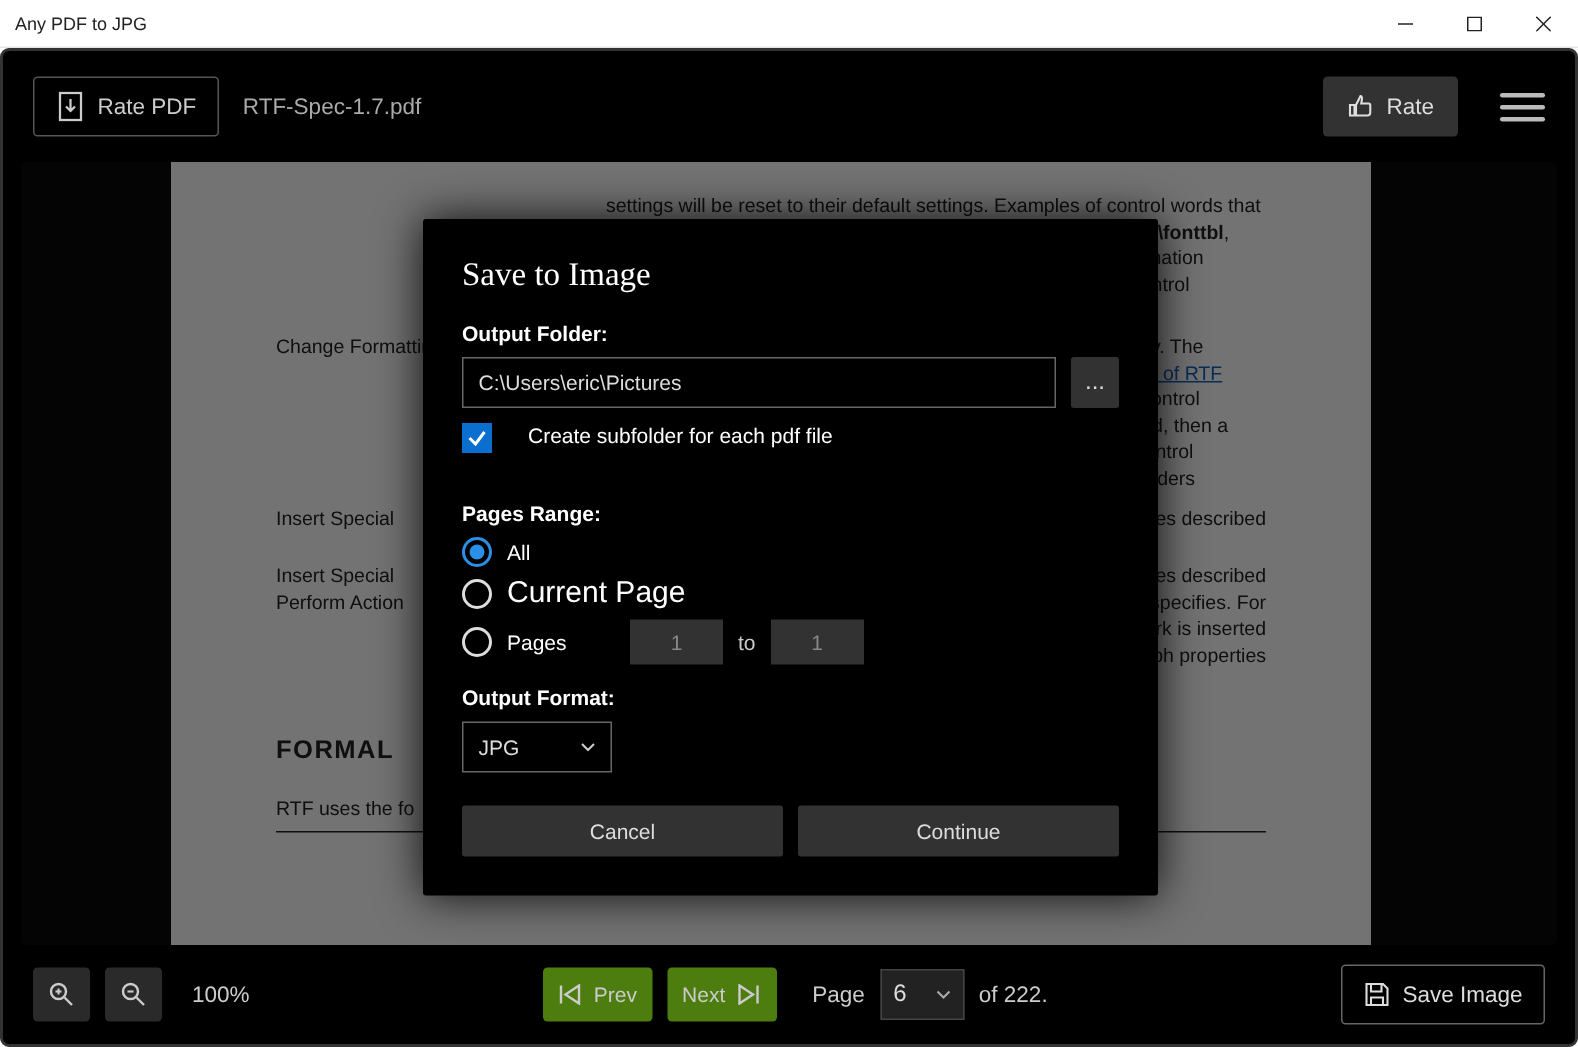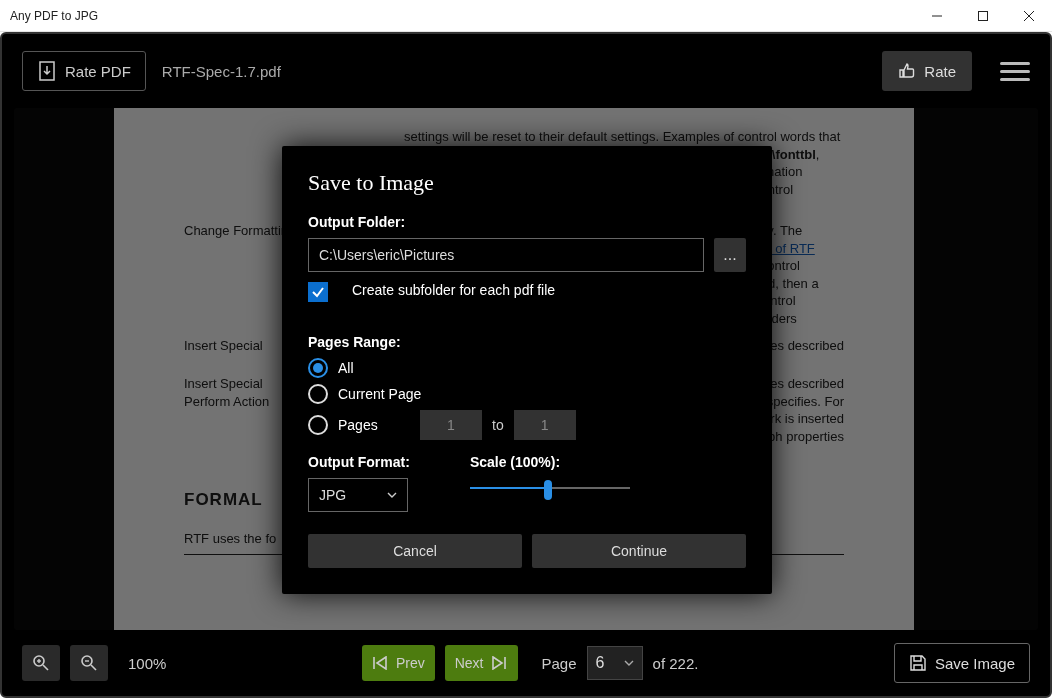--- a/index.html
+++ b/index.html
@@ -217,47 +217,39 @@
       </div>
       <div style="font-size:14px">Create subfolder for each pdf file</div>
     </div>
     <div class="dlabel">Pages Range:</div>
     <div class="radiorow">
       <div class="radio sel"></div>
       <div style="font-size:14px">All</div>
     </div>
     <div class="radiorow">
       <div class="radio"></div>
-      <div style="font-size:14px">Current Page</div>
+      <div style="font-size:20px">Current Page</div>
     </div>
     <div class="radiorow">
       <div class="radio"></div>
       <div style="font-size:14px; width:72px">Pages</div>
       <input class="numinput" value="1" style="">
       <span class="totxt">to</span>
       <input class="numinput" value="1" style="">
     </div>
     <div class="dualrow">
       <div>
         <div class="dlabel">Output Format:</div>
         <div class="select">
           <span>JPG</span>
           <svg width="10" height="6">
                 <path d="M1 1 L5 5 L9 1" fill="none" stroke="#ccc" stroke-width="1.4"></path>
               </svg>
         </div>
       </div>
-      <div>
-        <div class="dlabel">Scale (100%):</div>
-        <div class="slider">
-          <div class="track"></div>
-              <div class="fill"></div>
-              <div class="thumb"></div>
-        </div>
-      </div>
     </div>
     <div class="dbtnrow">
       <div class="dbtn">Cancel</div>
       <div class="dbtn">Continue</div>
     </div>
   </div>
 
  </div>
 </div>
 

